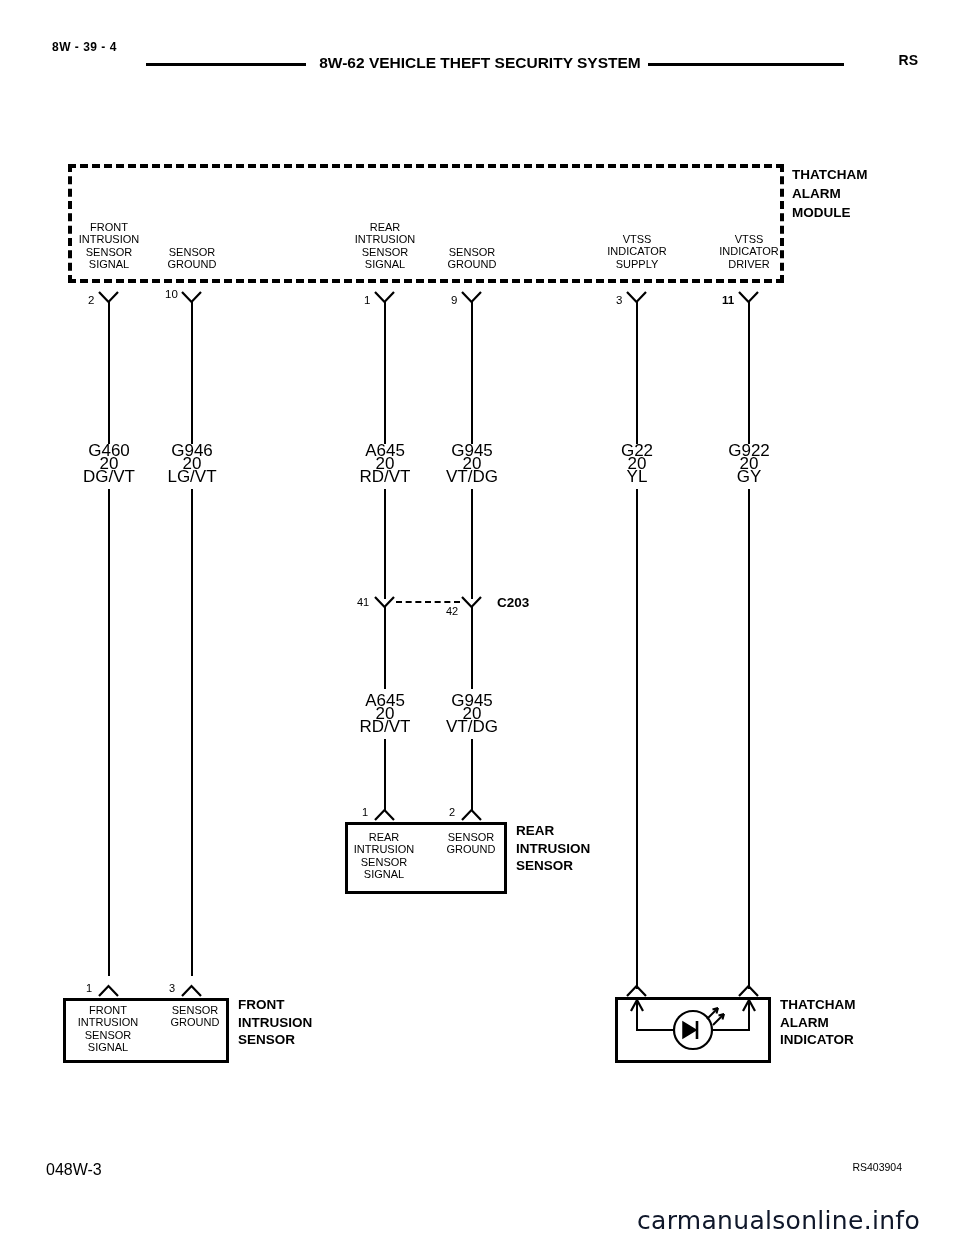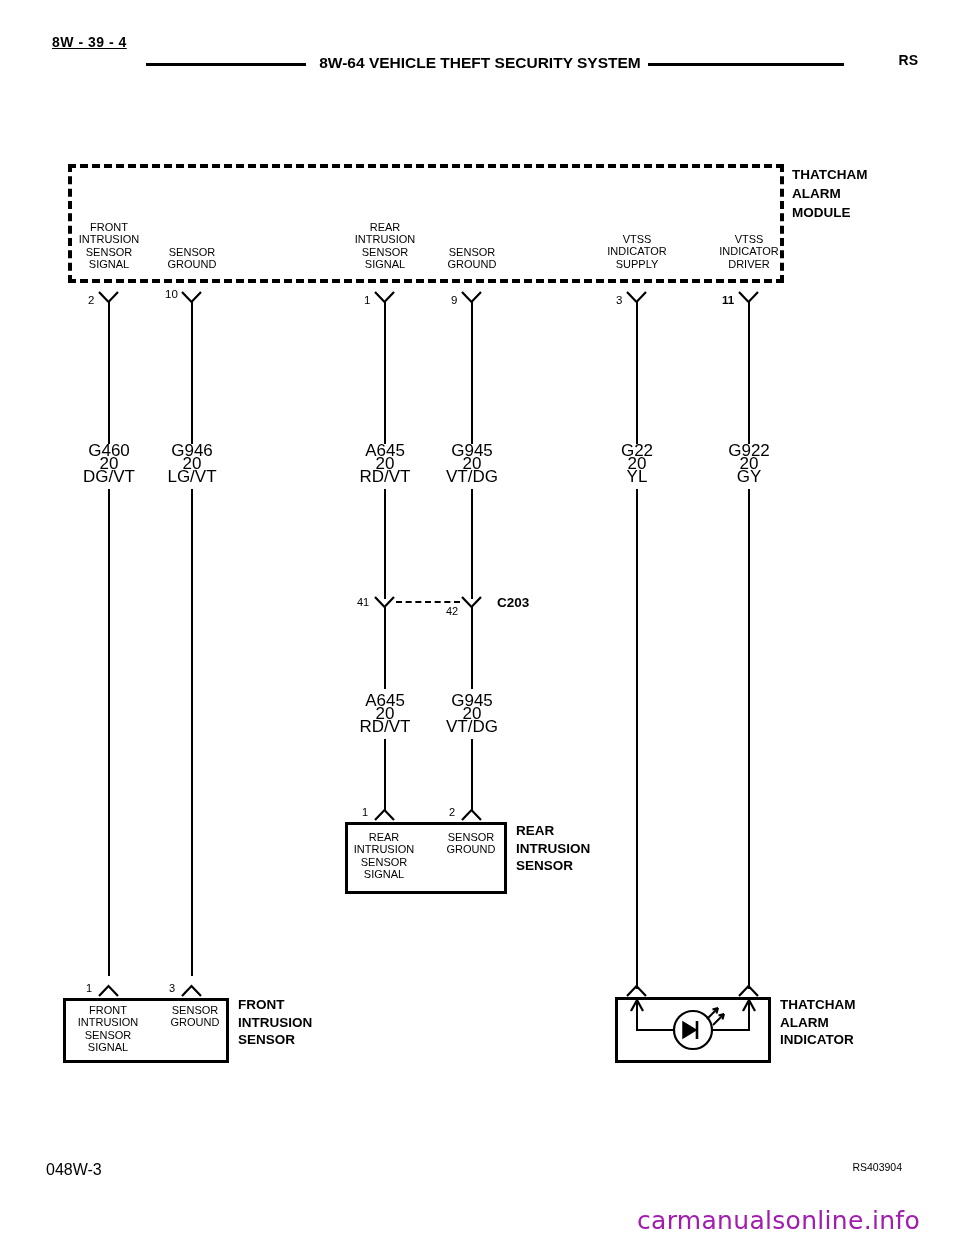--- a/index.html
+++ b/index.html
@@ -2,32 +2,32 @@
 <html><head>
 <meta charset="utf-8">
 <style>
   html,body{margin:0;padding:0;background:#fff;}
   body{width:960px;height:1242px;position:relative;
        font-family:"Liberation Sans", sans-serif;color:#000;overflow:hidden;}
 
   .page{position:absolute;left:0;top:0;width:960px;height:1242px;}
 
   
-  .hdr-left{position:absolute;left:52px;top:34px;font-size:14px;font-weight:bold;letter-spacing:.5px;text-decoration:underline;}
+  .hdr-left{position:absolute;left:52px;top:40px;font-size:12px;font-weight:bold;letter-spacing:.5px;}
   .hdr-right{position:absolute;right:42px;top:52px;font-size:14px;font-weight:bold;}
   .hdr-title{position:absolute;left:0;right:0;top:54px;text-align:center;font-size:15.5px;font-weight:bold;}
   .hdr-sub{position:absolute;left:0;right:0;top:76px;text-align:center;font-size:15.5px;font-weight:bold;}
   .hdr-rule{position:absolute;height:3px;background:#000;top:63px;}
   .hdr-rule.l{left:146px;width:160px;}
   .hdr-rule.r{left:648px;width:196px;}
 
   
   .ftr-left{position:absolute;left:46px;top:1161px;font-size:16px;}
   .ftr-right{position:absolute;right:58px;top:1161px;font-size:10.5px;}
-  .watermark{position:absolute;right:40px;top:1206px;font-size:25px;color:#a21caf;
+  .watermark{position:absolute;right:40px;top:1206px;font-size:25px;color:#0f172a;
              font-family:"DejaVu Sans", sans-serif;letter-spacing:.3px;}
 
   
   .vwire{position:absolute;width:2px;background:#000;}
   .box{position:absolute;border:3px solid #000;background:#fff;box-sizing:border-box;}
 
   .dashbox{position:absolute;box-sizing:border-box;
            border-top:4px dashed #000;border-left:4px dashed #000;
            border-right:4px dashed #000;border-bottom:4px dashed #000;}
 
@@ -52,21 +52,21 @@
   .c203lbl{position:absolute;font-size:13.5px;font-weight:bold;}
   .connnum{position:absolute;font-size:11px;}
 </style>
 </head>
 <body>
 
 <div class="page">
 
   <div class="hdr-left">8W - 39 - 4</div>
   <div class="hdr-rule l"></div>
-  <div class="hdr-title">8W-64 VEHICLE THEFT SECURITY SYSTEM</div>
+  <div class="hdr-title">8W-62 VEHICLE THEFT SECURITY SYSTEM</div>
   <div class="hdr-rule r"></div>
   <div class="hdr-right">RS</div>
 
   <div class="dashbox" style="left:68px;top:164px;width:716px;height:119px;"></div>
 
   <div class="modname" style="left:792px;top:165px;">
     <div>THATCHAM</div>
     <div>ALARM</div>
     <div>MODULE</div>
   </div>

